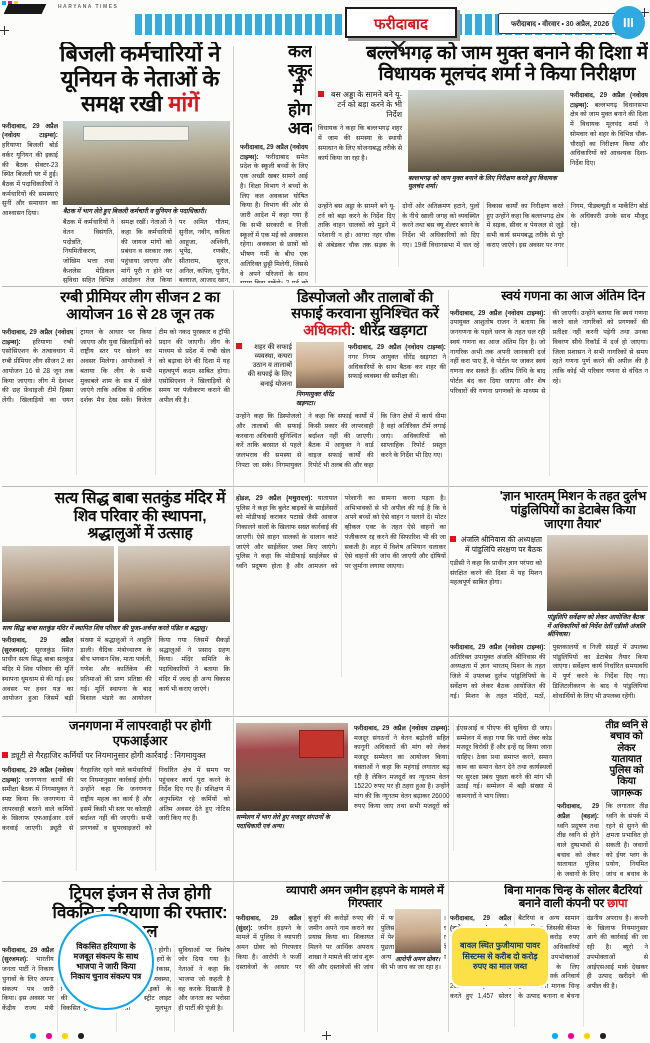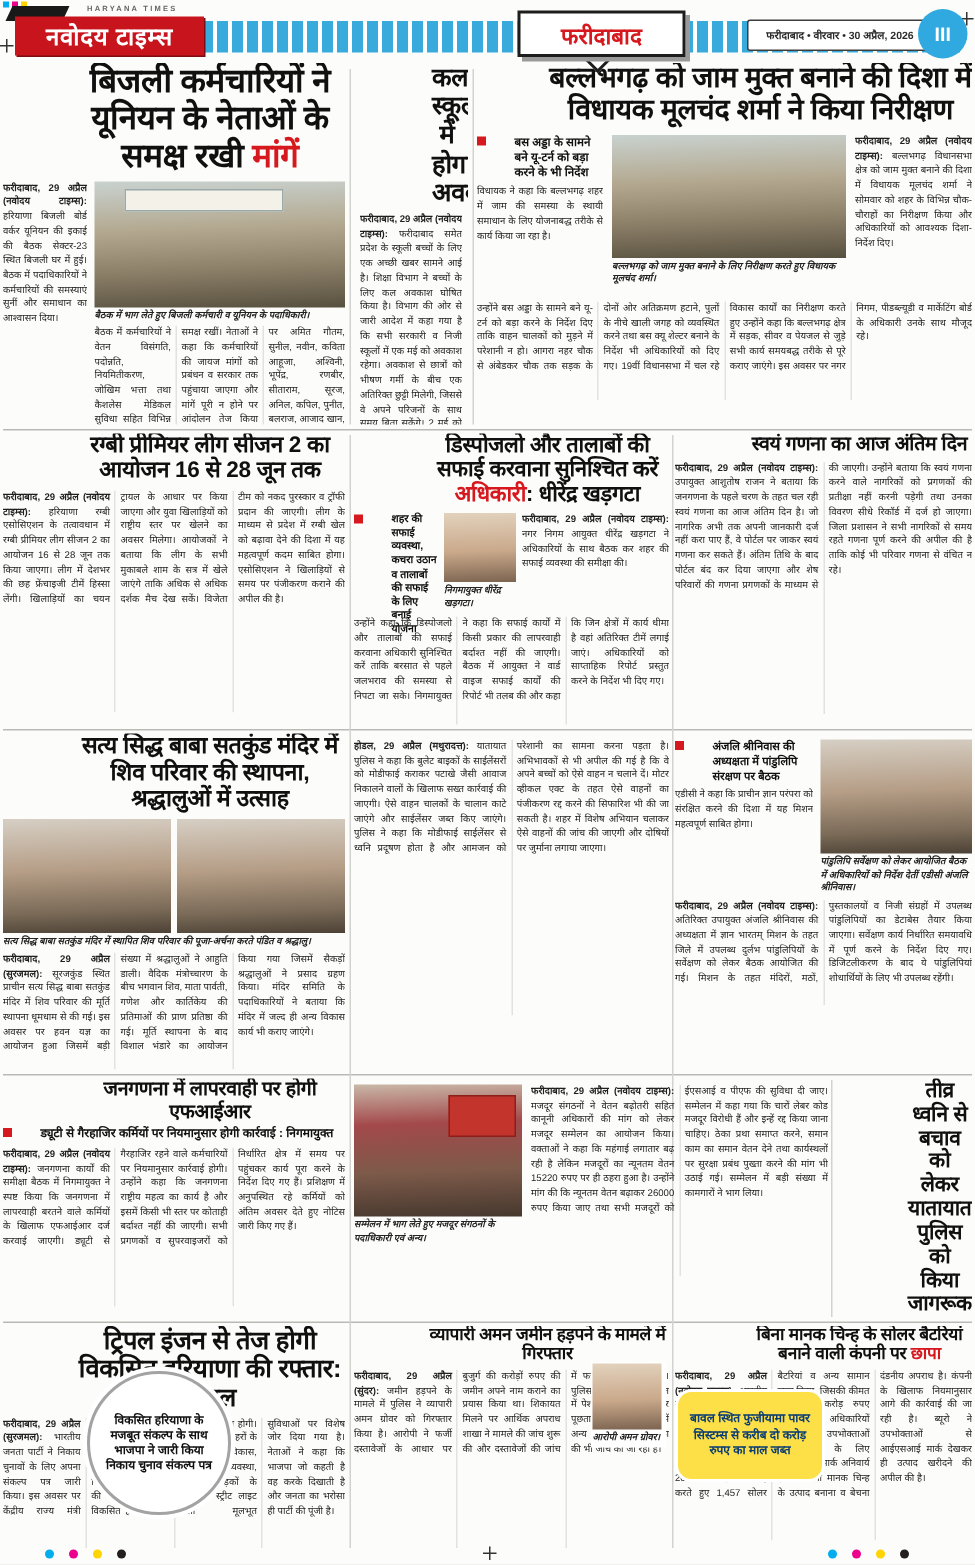--- a/index.html
+++ b/index.html
@@ -42,21 +42,21 @@
   .cols-2{columns:2;column-gap:7px;column-rule:1px solid #e2e2e0;}
   .cols-3{columns:3;column-gap:7px;column-rule:1px solid #e2e2e0;}
   .cols-4{columns:4;column-gap:7px;column-rule:1px solid #e2e2e0;}
   .photo{background:linear-gradient(178deg,#c9d2cf 0%,#b3a88f 38%,#8d8069 68%,#57503f 100%);position:relative;}
   .photo.indoor{background:linear-gradient(178deg,#d6cfc4 0%,#b59d86 45%,#7a6a57 80%,#4c4236 100%);}
   .photo.meeting{background:linear-gradient(178deg,#c9b8a8 0%,#a3494b 30%,#7d5a4a 65%,#46382e 100%);}
   .photo.portrait{background:linear-gradient(178deg,#e2d2bd 0%,#caa98b 55%,#7c6450 100%);}
   .photo-banner{position:absolute;left:12%;top:6%;width:62%;height:16%;background:#f3f1e8;border:1px solid #9aa;}
   .photo-redbanner{position:absolute;right:4%;top:8%;width:38%;height:30%;background:#c2342c;border:1px solid #8c1f1a;}
   .caption{font-size:6.3px;font-weight:bold;font-style:italic;color:#232323;line-height:1.35;margin-top:2px;text-align:left;}
-  .bullet{display:flex;gap:19px;font-weight:bold;color:#101010;text-align:left;}
+  .bullet{display:flex;gap:3px;font-weight:normal;color:#101010;text-align:right;}
   .sq{width:6px;height:6px;background:#d6181f;flex:none;margin-top:1px;}
 
   .hr{position:absolute;left:2px;width:646px;border-top:1px solid #b9b9b5;}
   .vr{position:absolute;width:0;border-left:1px solid #d2d2ce;}
 
   
   #art-a{left:2px;top:42px;width:228px;height:241px;}
   #art-a .hl{font-size:22px;}
   .a-grid{display:grid;grid-template-columns:56px 1fr;column-gap:5px;margin-top:4px;}
   .a-left{grid-row:1/4;}
@@ -118,28 +118,28 @@
   .j-body{height:106px;margin-top:3px;}
 
   #art-k{left:236px;top:719px;width:316px;height:159px;}
   #art-k .hl{font-size:15px;}
   .k-grid{display:flex;gap:6px;margin-top:4px;}
   .k-photoblock{width:112px;flex:none;}
   .k-photo{height:88px;}
   .k-body{flex:1;height:128px;}
 
   #art-l{left:557px;top:719px;width:91px;height:159px;}
-  #art-l .hl{font-size:14px;}
+  #art-l .hl{font-size:10px;}
   .l-body{height:126px;margin-top:3px;}
 
   
   #art-m{left:2px;top:884px;width:228px;height:148px;}
   #art-m .hl{font-size:17px;}
   .m-body{height:124px;margin-top:3px;}
-  .m-badge{position:absolute;left:56px;top:30px;width:96px;height:96px;background:#fff;border:2px solid #a3a3a3;
+  .m-badge{position:absolute;left:56px;top:30px;width:96px;height:96px;background:#fff;border:2px solid #0ea5e9;
     border-radius:50%;display:flex;align-items:center;justify-content:center;text-align:center;
     font-weight:bold;font-size:8px;line-height:1.25;color:#111;padding:8px;box-sizing:border-box;
     box-shadow:0 0 0 3px #fff;}
   #art-n{left:236px;top:884px;width:210px;height:148px;}
   #art-n .hl{font-size:11.5px;}
   .n-body{height:122px;margin-top:3px;}
   .n-portrait{position:absolute;right:2px;top:24px;width:48px;background:#fff;padding:1px;}
   .n-portrait .photo{width:46px;height:44px;}
   #art-o{left:450px;top:884px;width:198px;height:148px;}
   #art-o .hl{font-size:11.5px;}
@@ -155,21 +155,20 @@
 
   <div class="csq" style="left:2px;top:1px;background:#00aeef"></div>
   <div class="csq" style="left:8px;top:1px;background:#ec008c"></div>
   <div class="csq" style="left:14px;top:1px;background:#ffd400"></div>
   <div class="plus" style="left:0px;top:26px;"></div>
   <div class="plus" style="left:640px;top:8px;"></div>
 
   <div class="hdr-strip"></div>
   <div class="logo-flag"></div>
   <div class="hdr-small">HARYANA TIMES</div>
-  <div class="hdr-logo">नवोदय टाइम्स</div>
   <div class="hdr-city-pointer"></div>
   <div class="hdr-city">फरीदाबाद</div>
   <div class="hdr-date">फरीदाबाद • वीरवार • 30 अप्रैल, 2026</div>
   <div class="hdr-page">III</div>
 
   <div class="hr" style="top:286px"></div>
   <div class="hr" style="top:486px"></div>
   <div class="hr" style="top:716px"></div>
   <div class="hr" style="top:881px"></div>
   <div class="vr" style="left:233px;top:46px;height:237px"></div>
@@ -248,20 +247,21 @@
     </div>
     <div class="caption">सत्य सिद्ध बाबा सतकुंड मंदिर में स्थापित शिव परिवार की पूजा-अर्चना करते पंडित व श्रद्धालु।</div>
     <div class="body-txt cols-3 g-body"><span class="dl">फरीदाबाद, 29 अप्रैल (सुरजमल):</span><span> सूरजकुंड स्थित प्राचीन सत्य सिद्ध बाबा सतकुंड मंदिर में शिव परिवार की मूर्ति स्थापना धूमधाम से की गई। इस अवसर पर हवन यज्ञ का आयोजन हुआ जिसमें बड़ी संख्या में श्रद्धालुओं ने आहुति डाली। वैदिक मंत्रोच्चारण के बीच भगवान शिव, माता पार्वती, गणेश और कार्तिकेय की प्रतिमाओं की प्राण प्रतिष्ठा की गई। मूर्ति स्थापना के बाद विशाल भंडारे का आयोजन किया गया जिसमें सैकड़ों श्रद्धालुओं ने प्रसाद ग्रहण किया। मंदिर समिति के पदाधिकारियों ने बताया कि मंदिर में जल्द ही अन्य विकास कार्य भी कराए जाएंगे।</span></div>
   </div>
 
   <div class="art" id="art-h">
     <div class="body-txt cols-2 h-body"><span class="dl">होडल, 29 अप्रैल (मथुरादत्त):</span><span> यातायात पुलिस ने कहा कि बुलेट बाइकों के साईलेंसरों को मोडीफाई कराकर पटाखे जैसी आवाज निकालने वालों के खिलाफ सख्त कार्रवाई की जाएगी। ऐसे वाहन चालकों के चालान काटे जाएंगे और साईलेंसर जब्त किए जाएंगे। पुलिस ने कहा कि मोडीफाई साईलेंसर से ध्वनि प्रदूषण होता है और आमजन को परेशानी का सामना करना पड़ता है। अभिभावकों से भी अपील की गई है कि वे अपने बच्चों को ऐसे वाहन न चलाने दें। मोटर व्हीकल एक्ट के तहत ऐसे वाहनों का पंजीकरण रद्द करने की सिफारिश भी की जा सकती है। शहर में विशेष अभियान चलाकर ऐसे वाहनों की जांच की जाएगी और दोषियों पर जुर्माना लगाया जाएगा।</span></div>
   </div>
 
   <div class="art" id="art-i">
+    <div class="hl">'ज्ञान भारतम् मिशन के तहत दुर्लभ पांडुलिपियों का डेटाबेस किया जाएगा तैयार'</div>
     <div class="i-grid">
       <div>
         <div class="bullet i-bullet">
             <span class="sq"></span>
             <span>अंजलि श्रीनिवास की अध्यक्षता में पांडुलिपि संरक्षण पर बैठक</span>
           </div>
         <div class="body-txt i-lead">एडीसी ने कहा कि प्राचीन ज्ञान परंपरा को संरक्षित करने की दिशा में यह मिशन महत्वपूर्ण साबित होगा।</div>
       </div>
       <div>
         <div class="photo indoor i-photo"></div>

